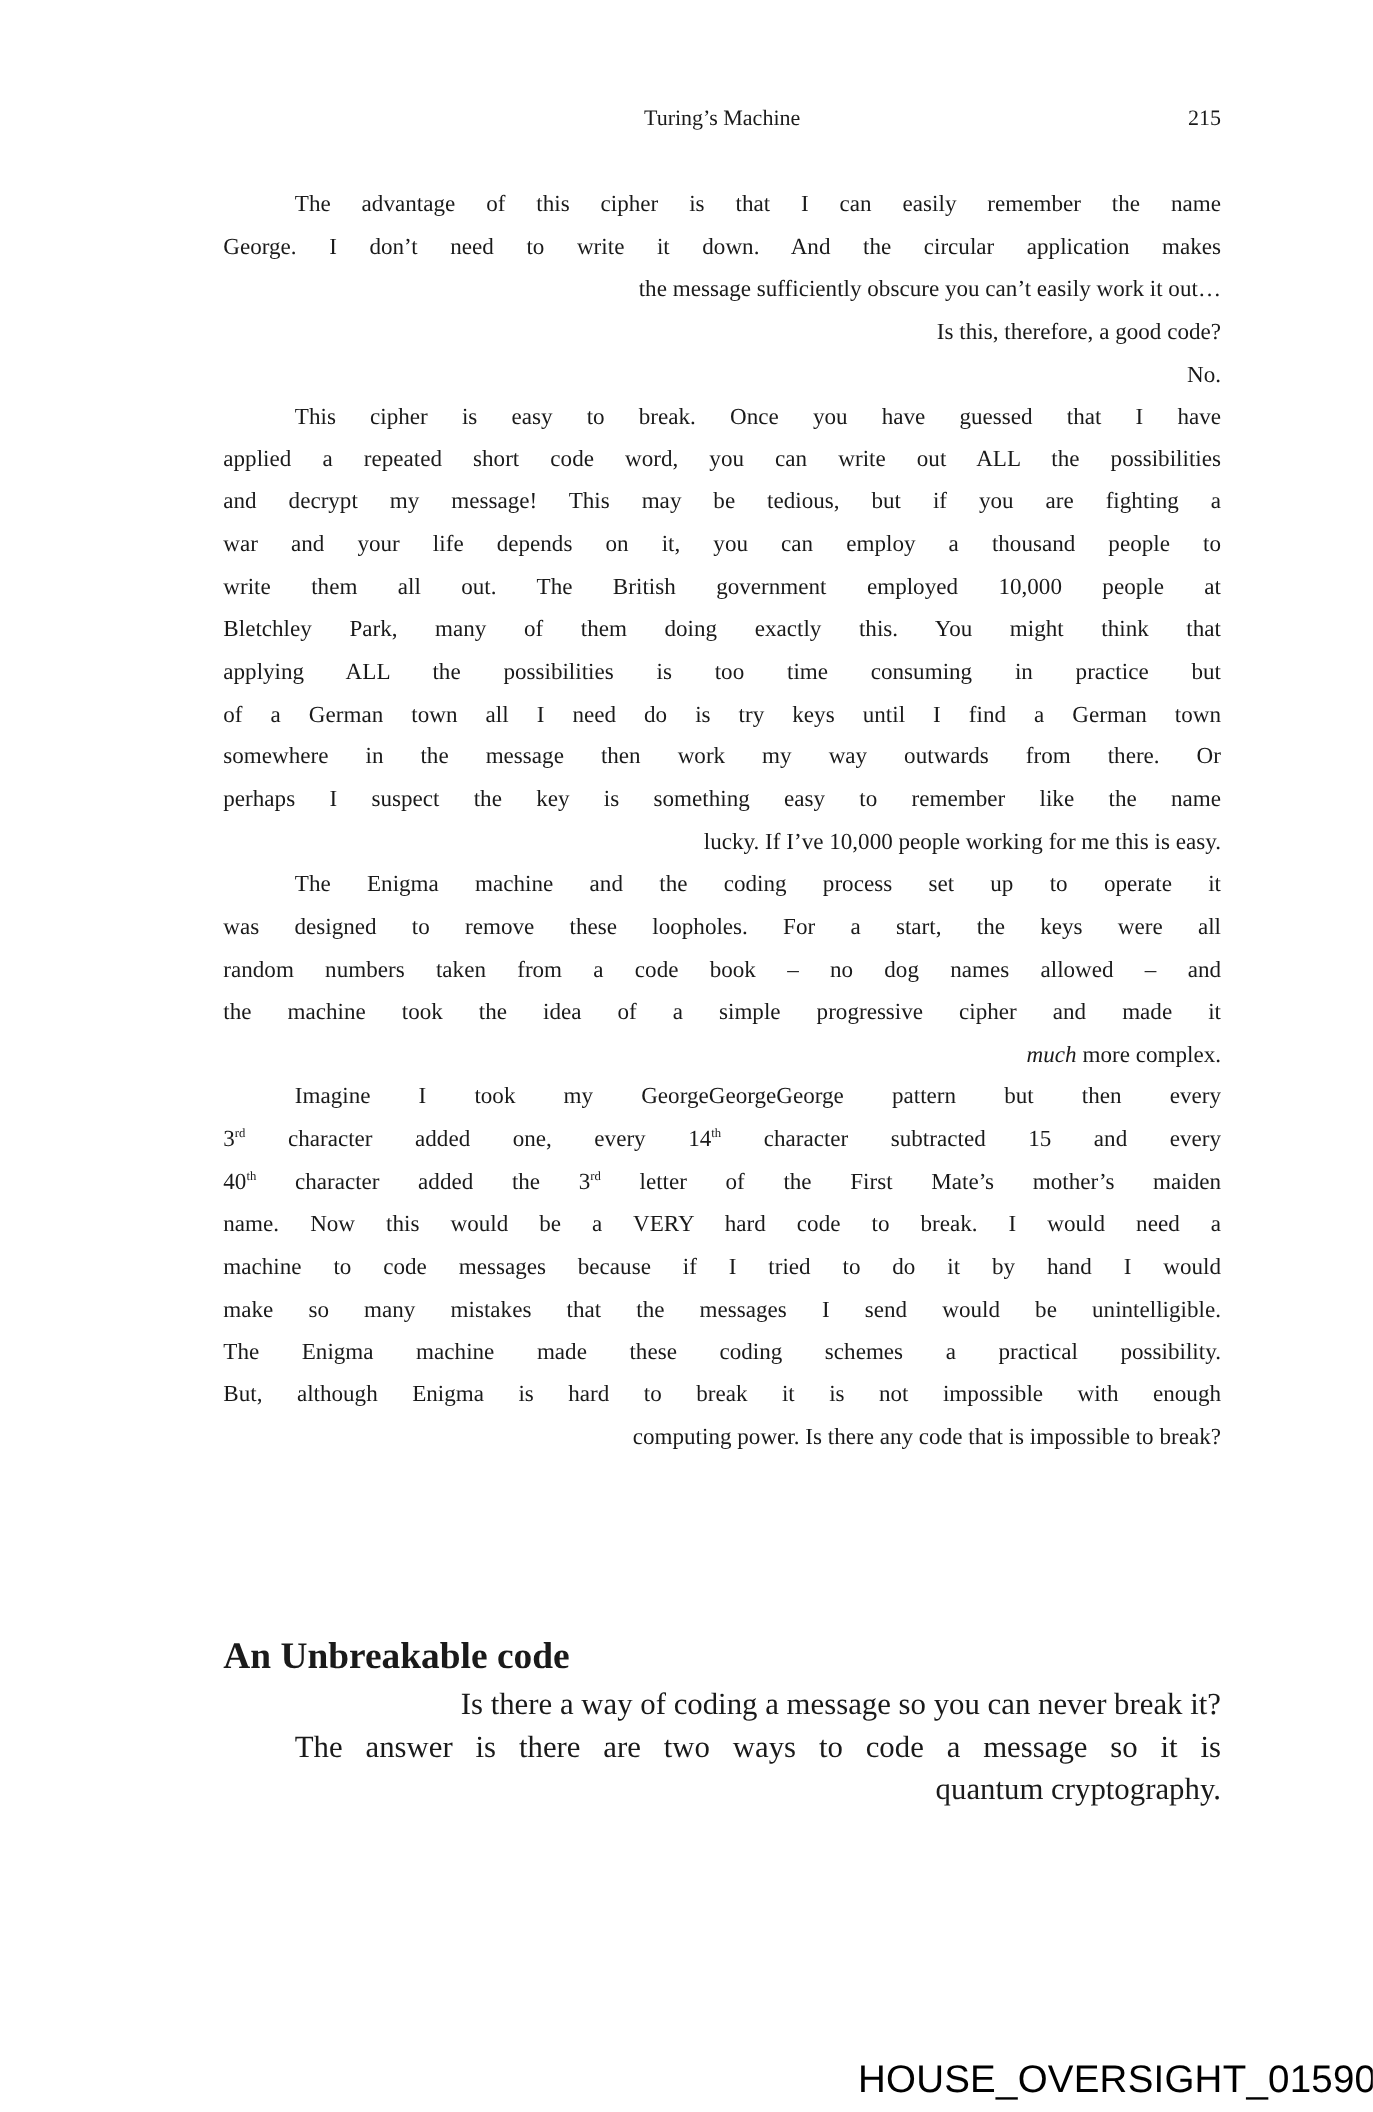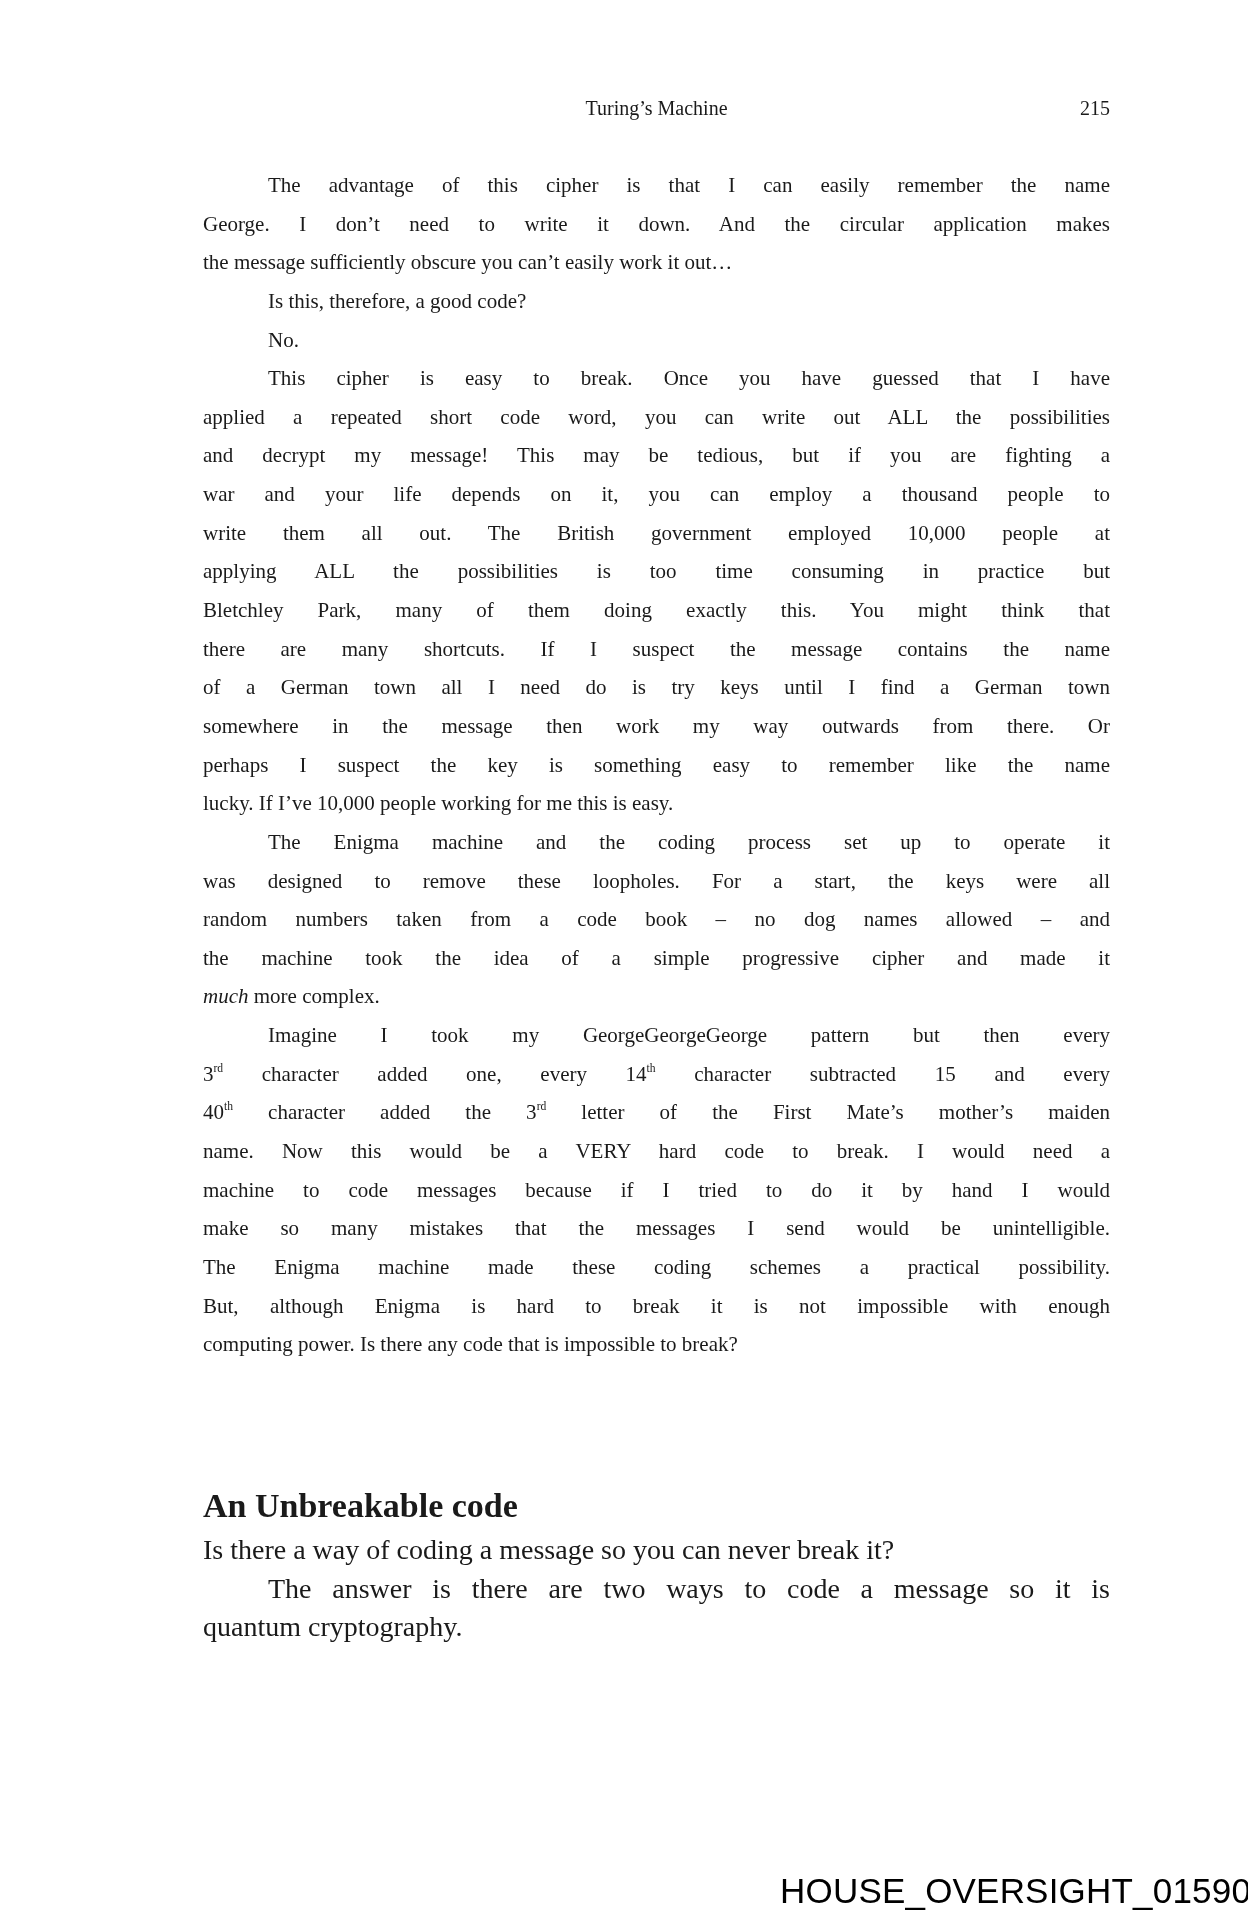--- a/index.html
+++ b/index.html
@@ -7,21 +7,21 @@
   .page { position: absolute; left: 0; top: 0; width: 1248px; height: 1920px; background: #fff; margin-left: 20px; }
   .running-head { position: absolute; top: 97px; left: 183px; width: 907px; height: 30px;
     font-family: "Liberation Serif", serif; font-size: 20px; }
   .running-head .title { position: absolute; left: 0; right: 0; text-align: center; top: 0; }
   .running-head .folio { position: absolute; right: 0; top: 0; }
   .body { position: absolute; left: 183px; width: 907px; top: 166px;
     font-family: "Liberation Serif", serif; font-size: 21px; line-height: 38.65px; }
   .line { display: block; height: 38.65px; white-space: nowrap; overflow: visible; }
   .j { text-align: justify; text-align-last: justify; }
   .ind { padding-left: 65px; }
-  .l { text-align: left; }
+  .l { text-align: right; }
   sup { font-size: 0.55em; line-height: 0; vertical-align: 0.75em; }
   em { font-style: italic; }
   .heading { position: absolute; left: 183px; top: 1486px; width: 907px;
     font-family: "Liberation Serif", serif; font-weight: bold; font-size: 34px; line-height: 40px; }
   .body2 { position: absolute; left: 183px; width: 907px; top: 1531px;
     font-family: "Liberation Serif", serif; font-size: 28px; line-height: 38.65px; }
   .stamp { position: absolute; left: 760px; top: 1871px;
     font-family: "Liberation Sans", sans-serif; font-size: 35px; color: #000; letter-spacing: 0.2px; }
 </style>
 </head>
@@ -38,23 +38,22 @@
     <span class="line ind j">The advantage of this cipher is that I can easily remember the name</span>
     <span class="line j">George. I don’t need to write it down. And the circular application makes</span>
     <span class="line l">the message sufficiently obscure you can’t easily work it out…</span>
     <span class="line ind l">Is this, therefore, a good code?</span>
     <span class="line ind l">No.</span>
     <span class="line ind j">This cipher is easy to break. Once you have guessed that I have</span>
     <span class="line j">applied a repeated short code word, you can write out ALL the possibilities</span>
     <span class="line j">and decrypt my message! This may be tedious, but if you are fighting a</span>
     <span class="line j">war and your life depends on it, you can employ a thousand people to</span>
     <span class="line j">write them all out. The British government employed 10,000 people at</span>
+    <span class="line j">Bletchley Park, many of them doing exactly this. You might think that</span>
     <span class="line j">applying ALL the possibilities is too time consuming in practice but</span>
-    <span class="line j">Bletchley Park, many of them doing exactly this. You might think that</span>
-    <span class="line j">there are many shortcuts. If I suspect the message contains the name</span>
     <span class="line j">of a German town all I need do is try keys until I find a German town</span>
     <span class="line j">somewhere in the message then work my way outwards from there. Or</span>
     <span class="line j">perhaps I suspect the key is something easy to remember like the name</span>
     <span class="line l">lucky. If I’ve 10,000 people working for me this is easy.</span>
     <span class="line ind j">The Enigma machine and the coding process set up to operate it</span>
     <span class="line j">was designed to remove these loopholes. For a start, the keys were all</span>
     <span class="line j">random numbers taken from a code book – no dog names allowed – and</span>
     <span class="line j">the machine took the idea of a simple progressive cipher and made it</span>
     <span class="line l"><em>much</em><span> more complex.</span></span>
     <span class="line ind j">Imagine I took my GeorgeGeorgeGeorge pattern but then every</span>

